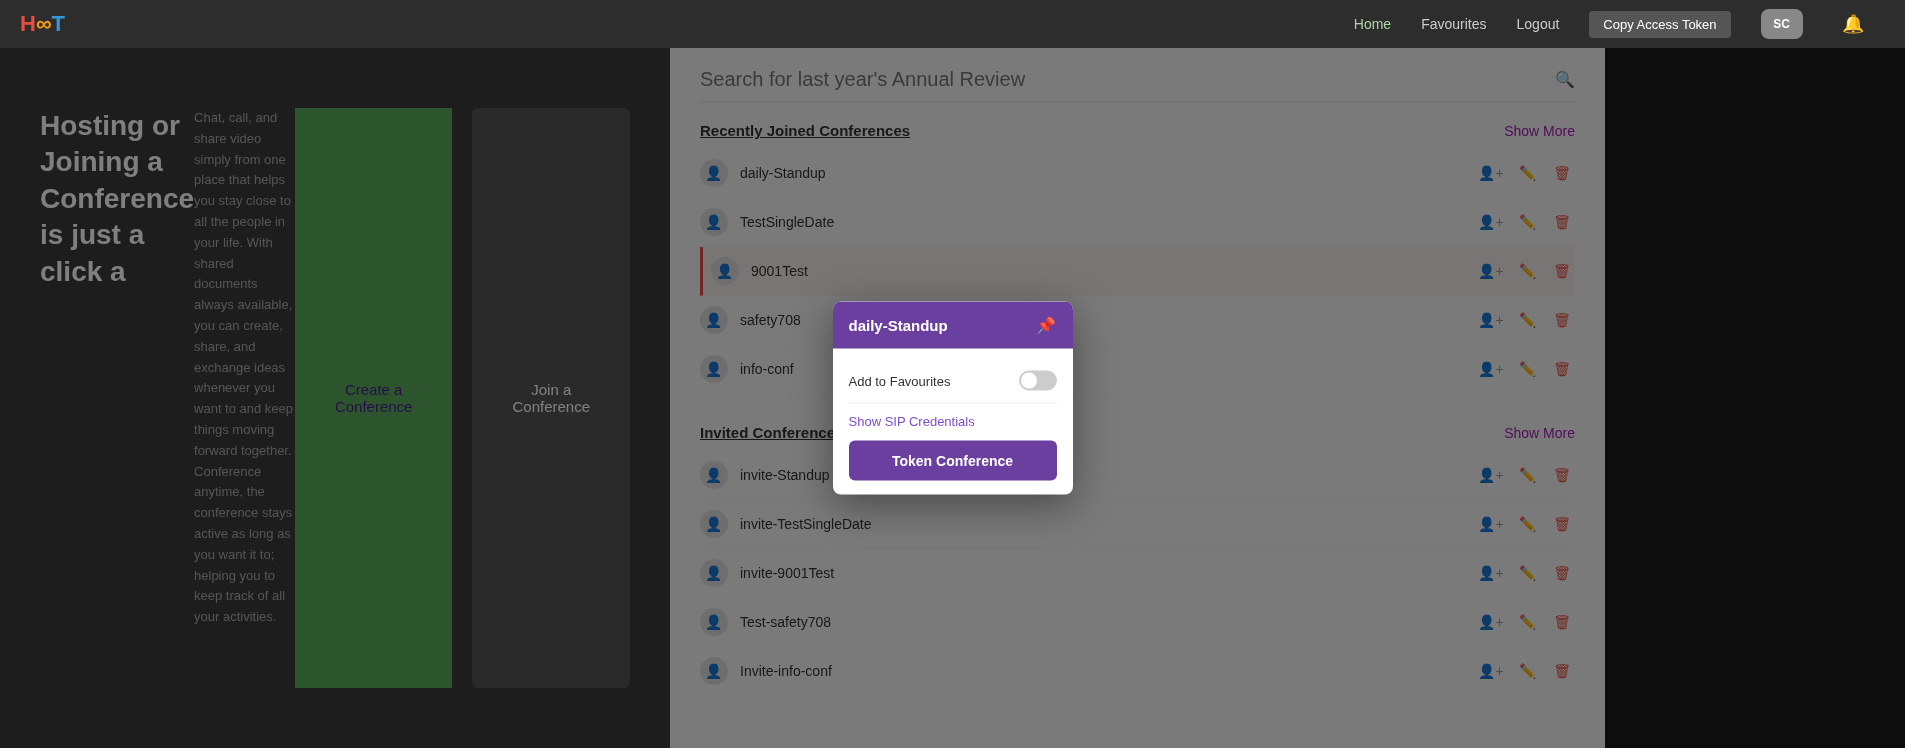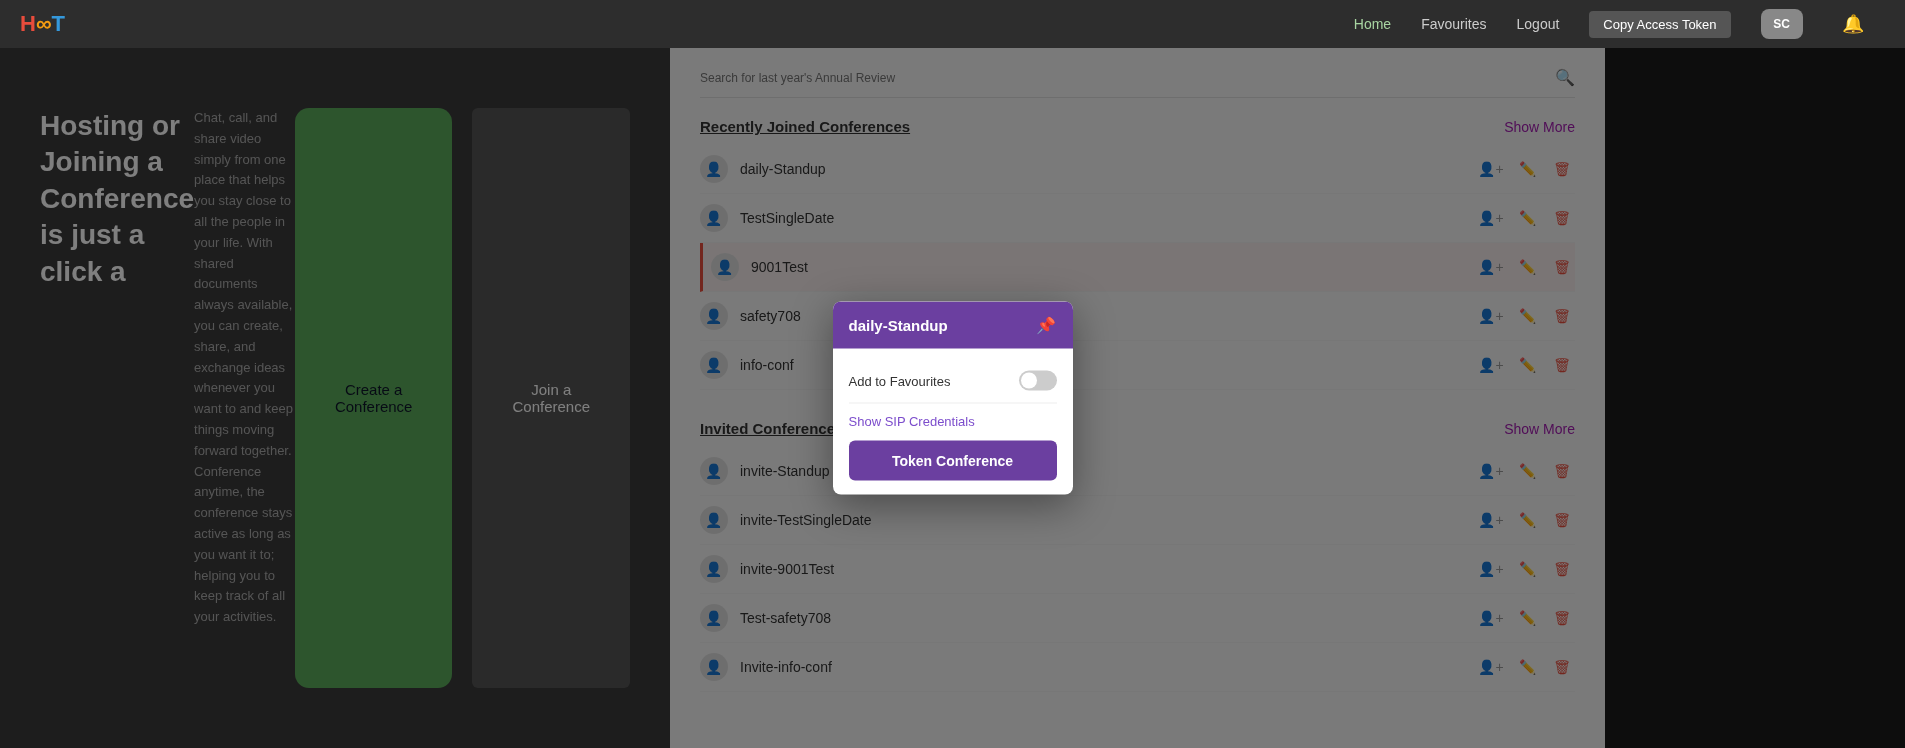--- a/index.html
+++ b/index.html
@@ -98,24 +98,24 @@
       color: #aaa;
       line-height: 1.6;
       margin-bottom: 40px;
     }
     .left-panel-buttons {
       display: flex;
       gap: 20px;
     }
     .btn-create {
       background: #5aaa5a;
-      color: #0f172a;
+      color: #4c1d95;
       border: none;
       padding: 14px 40px;
-      border-radius: 14px;
+      border-radius: 0;
       font-size: 15px;
       cursor: pointer;
       flex: 1;
     }
     .btn-join {
       background: #555;
       color: #fff;
       border: none;
       padding: 14px 40px;
       border-radius: 6px;
@@ -136,21 +136,21 @@
       display: flex;
       align-items: center;
       border-bottom: 1px solid #ddd;
       padding-bottom: 10px;
       margin-bottom: 20px;
     }
     .search-input {
       flex: 1;
       border: none;
       background: transparent;
-      font-size: 12px;
+      font-size: 20px;
       color: #999;
       outline: none;
     }
     .search-icon {
       color: #999;
       font-size: 16px;
       cursor: pointer;
     }
 
     .section-header {

